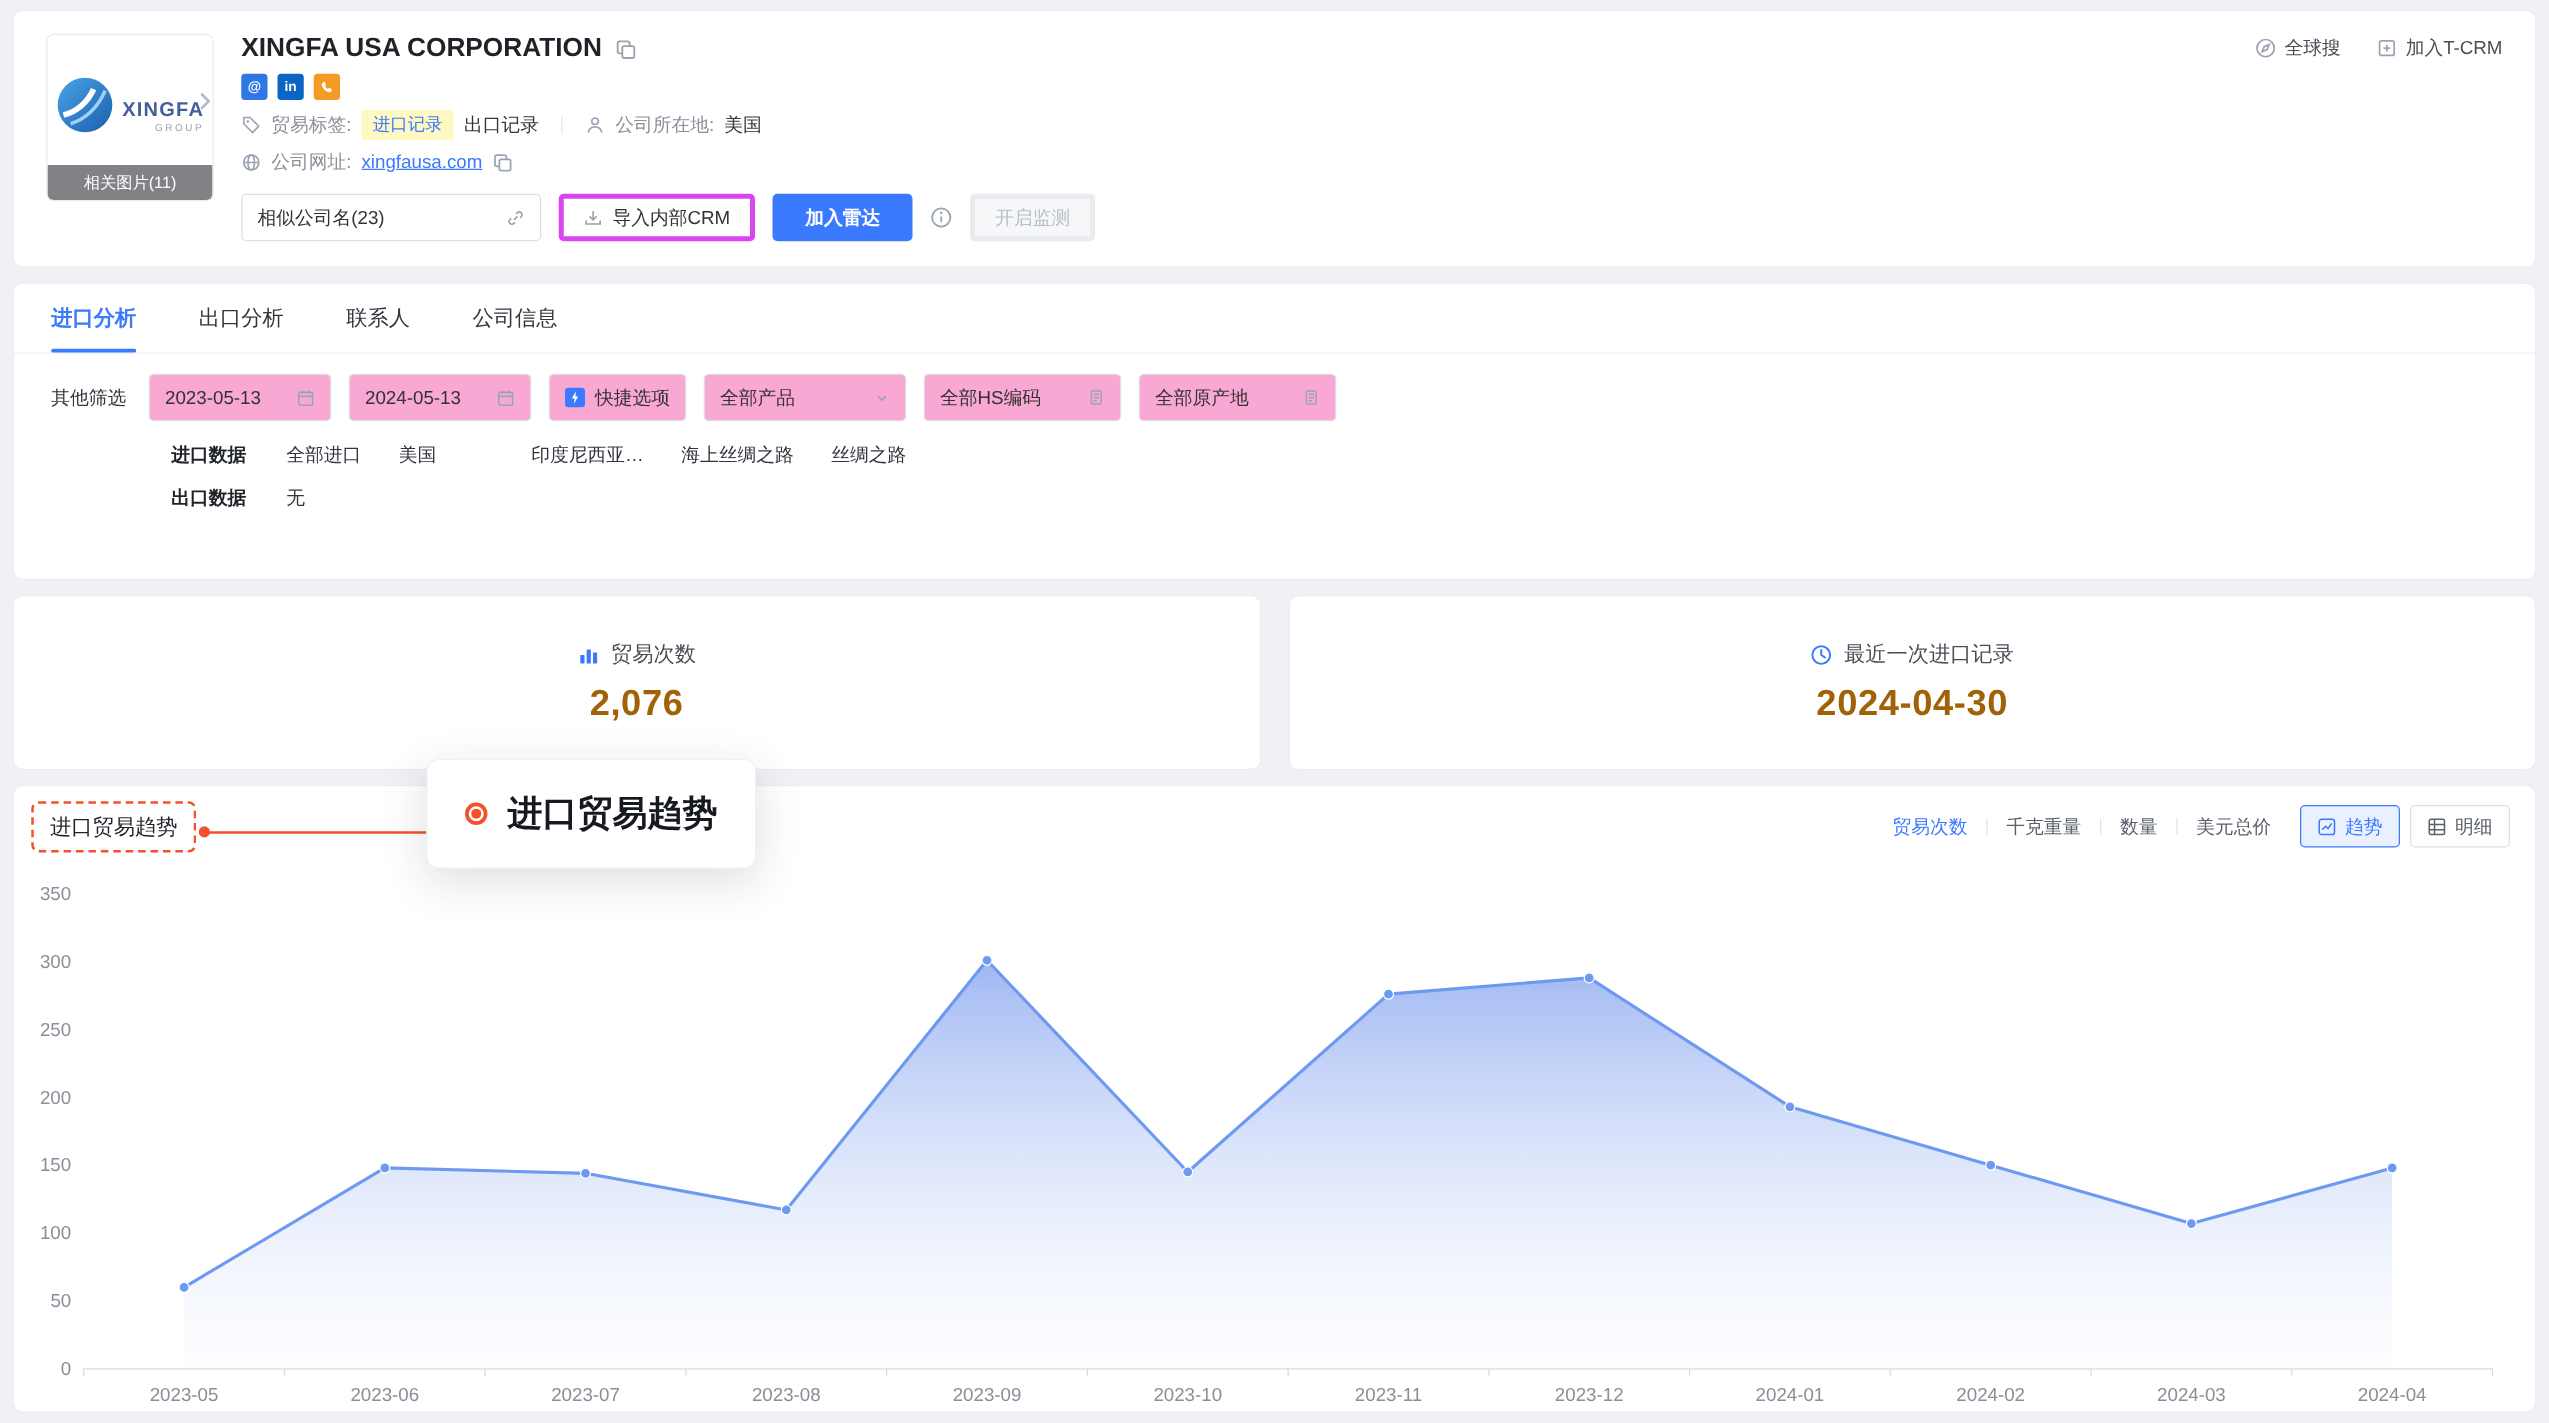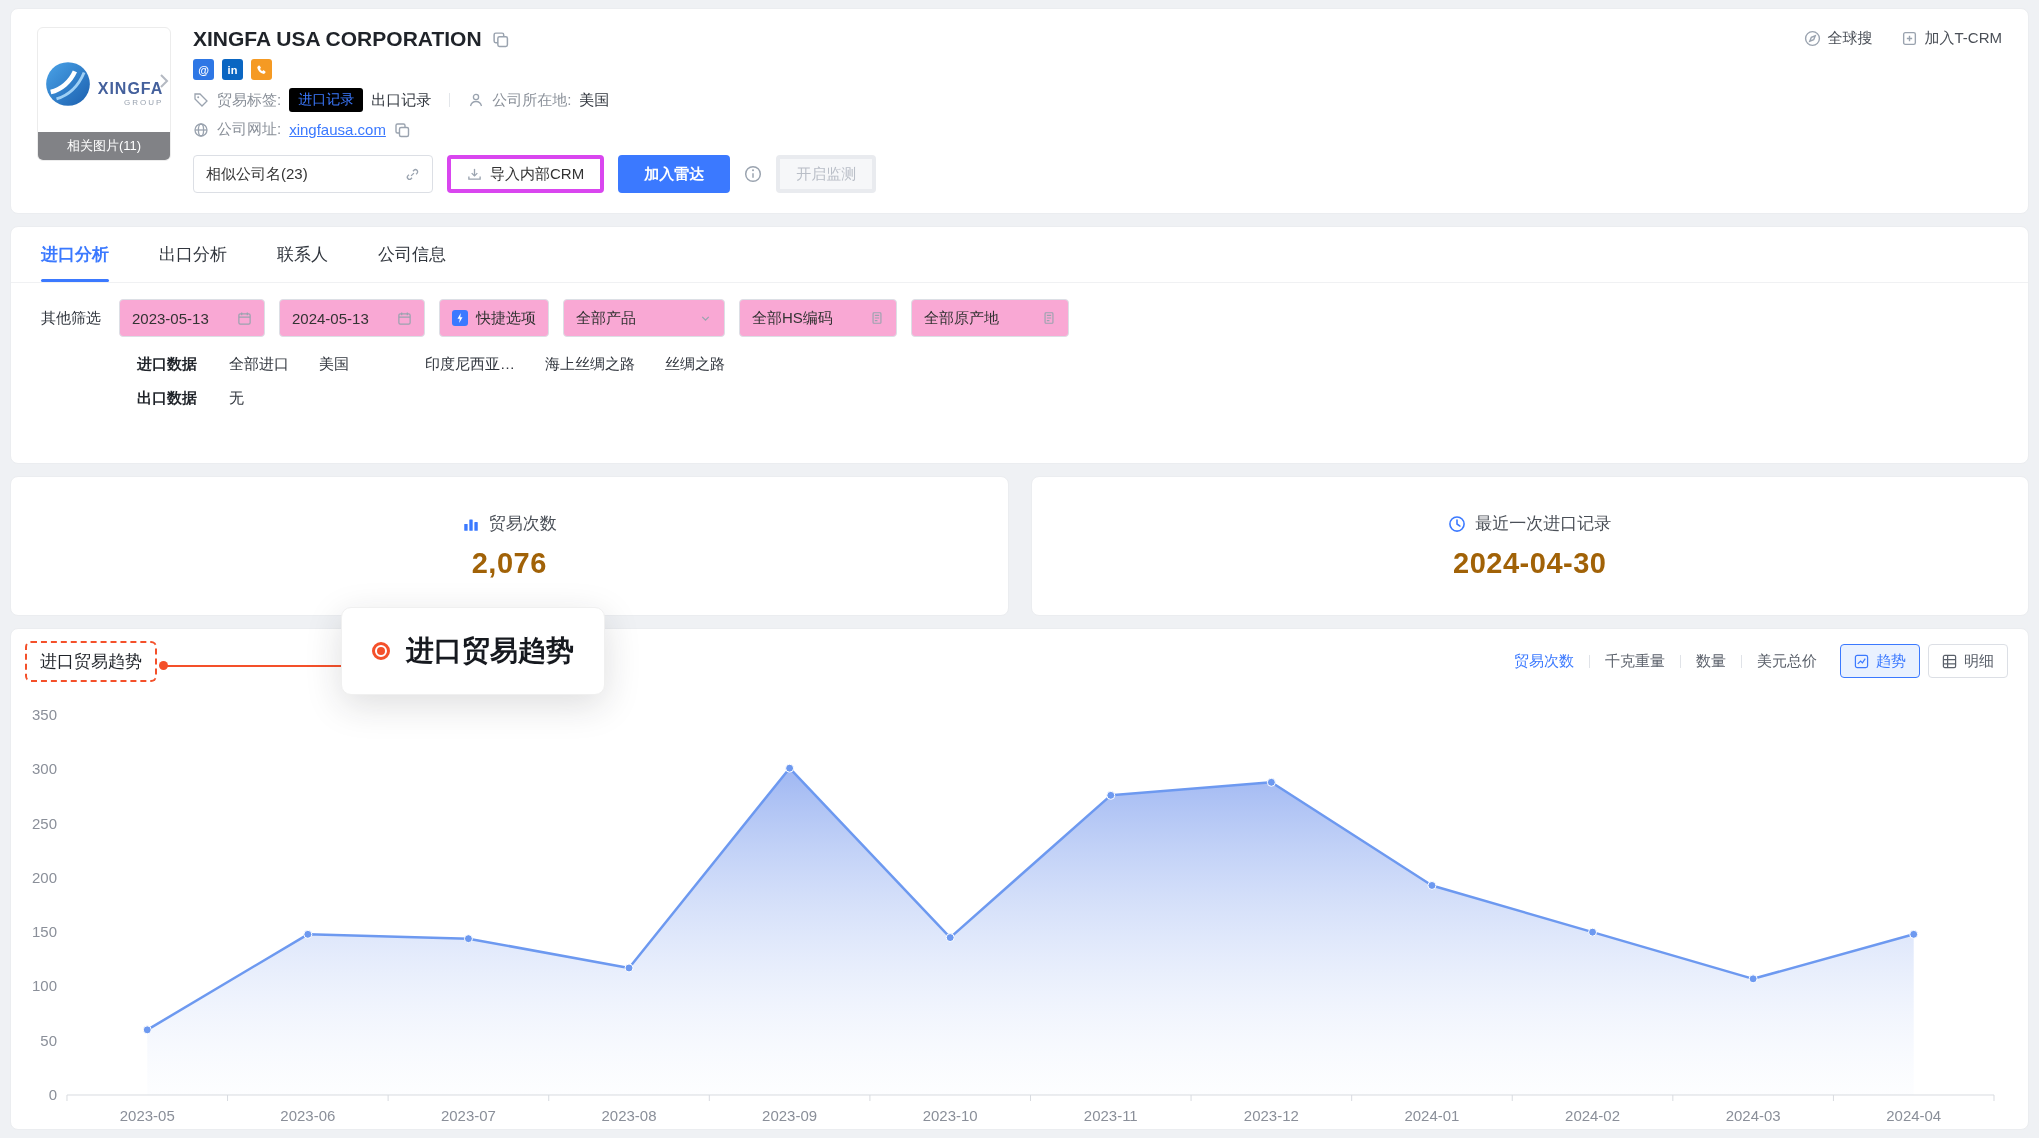--- a/index.html
+++ b/index.html
@@ -24,21 +24,21 @@
   .company-name{font-size:21px;font-weight:700;color:#1f2329}
   .icon{display:inline-flex;color:#9aa3af;cursor:pointer}
   .icon.static{cursor:default}
   .social-row{display:flex;gap:8px}
   .badge{width:21px;height:21px;border-radius:3px;color:#fff;font-size:11px;font-weight:700;display:flex;align-items:center;justify-content:center;cursor:pointer}
   .badge.email{background:#2e77e5}
   .badge.linkedin{background:#0a66c2}
   .badge.phone{background:#f59a23}
   .meta-row{display:flex;align-items:center;gap:8px;font-size:15px;color:#31363e}
   .meta-label{color:#8a9099}
-  .tag-blue{background:#000000;color:#3b79ff;padding:3px 9px;border-radius:3px;font-size:14px}
+  .tag-blue{background:#fef9c3;color:#3b79ff;padding:3px 9px;border-radius:3px;font-size:14px}
   .plain-tag{color:#31363e;font-size:15px}
   .vdiv{width:1px;height:14px;background:#e3e6ea;margin:0 10px}
   .link{color:#3b79ff;text-decoration:underline;cursor:pointer}
   .actions-row{display:flex;align-items:center;gap:14px;margin-top:8px}
   .input-box{display:flex;align-items:center;justify-content:space-between;width:240px;height:38px;border:1px solid #dcdfe5;border-radius:4px;padding:0 12px;font-size:15px;color:#333;cursor:pointer;background:#fff}
   .btn{display:flex;align-items:center;gap:8px;height:38px;border:4px solid #d946ef;border-radius:4px;padding:0 16px;font-size:15px;background:#fff;color:#333;cursor:pointer}
   .btn-primary{background:#3b79ff;border-color:#3b79ff;color:#fff;padding:0 22px;font-weight:600}
   .btn-disabled{background:#f6f7f9;border-color:#e9ebef;color:#b9bec7;cursor:default}
   .header-right{position:absolute;right:26px;top:20px;display:flex;gap:28px;align-items:center;font-size:15px;color:#4a4f57}
   .hr-item{display:flex;align-items:center;gap:7px;cursor:pointer}

